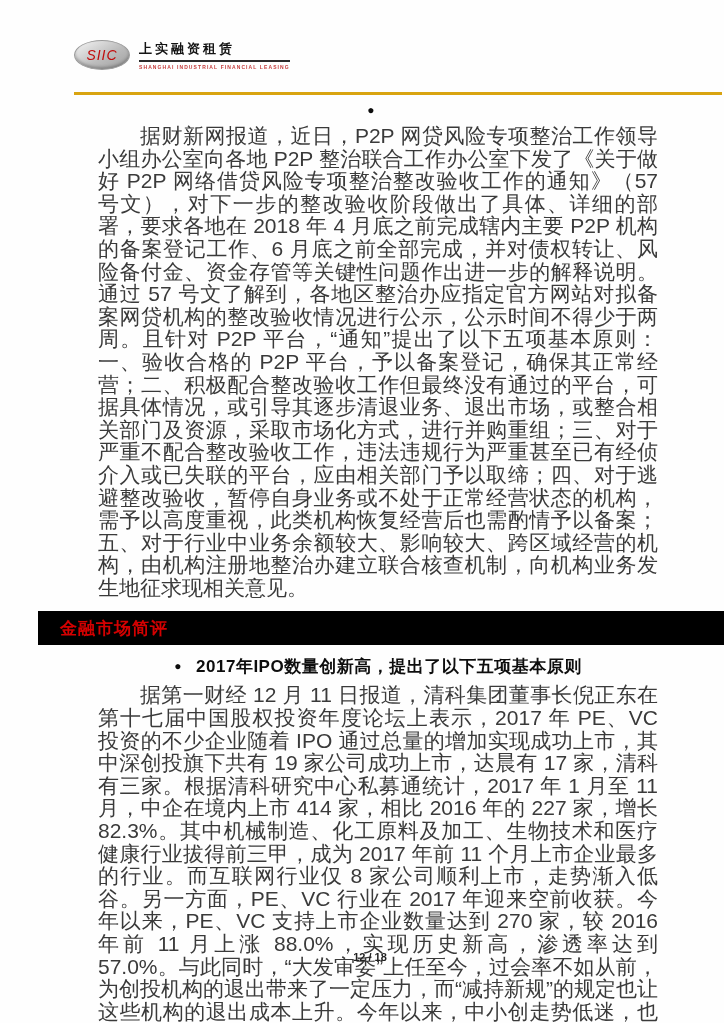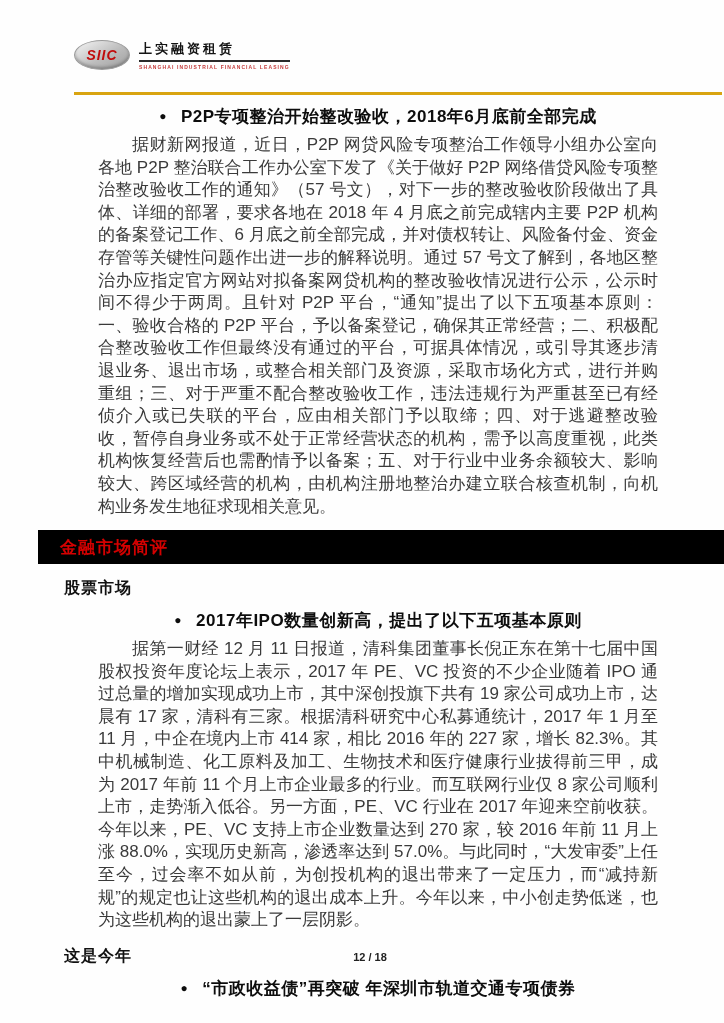--- a/index.html
+++ b/index.html
@@ -18,21 +18,21 @@
   .logo-row { display:flex; align-items:flex-start; height:46px; }
   .logo-oval {
     width:56px; height:30px; border-radius:50%;
     background:linear-gradient(150deg,#ececec 10%,#bdbdbd 55%,#9e9e9e 100%);
     border:1px solid #9a9a9a;
     box-shadow:inset 0 -2px 3px rgba(0,0,0,.25);
     display:flex; align-items:center; justify-content:center;
     flex:0 0 auto;
   }
   .logo-oval .siic {
-    font-style:italic; font-weight:bold; font-size:14px;
+    font-style:italic; font-weight:normal; font-size:14px;
     color:#c00c0c; letter-spacing:1px;
   }
   .logo-text { margin-left:9px; display:flex; flex-direction:column; }
   .logo-name {
     font-size:13px; font-weight:bold; color:#141414; letter-spacing:3px;
     border-bottom:2px solid #2a2a2a; padding-bottom:2px;
   }
   .logo-sub {
     margin-top:2px; font-size:5px; letter-spacing:1.1px;
     color:#c43b3b; font-weight:bold;
@@ -44,21 +44,21 @@
 
   .bullet-head {
     display:flex; justify-content:center; align-items:baseline;
     margin-top:10px; font-size:17px; font-weight:bold; color:#0d0d0d;
     letter-spacing:0.5px;
   }
   .bullet-head .dot { font-size:12px; margin-right:14px; position:relative; top:-2px; }
 
   .body-para {
     margin-top:6px;
-    font-size:17px; line-height:22.6px;
+    font-size:21px; line-height:22.6px;
     text-align:justify; text-indent:2em;
     color:#3a3a3a;
   }
 
   
   .banner {
     margin:12px 0 0 38px; width:705px; height:34px;
     background:#000000;
     display:flex; align-items:center;
     padding-left:22px;
@@ -90,30 +90,28 @@
         <span class="logo-name">上实融资租赁</span>
         <span class="logo-sub">SHANGHAI INDUSTRIAL FINANCIAL LEASING</span>
       </div>
     </div>
     <div class="gold-rule"></div>
   </div>
 
   <div class="content">
     <div class="bullet-head">
       <span class="dot">●</span>
-      <span>P2P专项整治开始整改验收，2018年6月底前全部完成</span>
     </div>
     <p class="body-para">据财新网报道，近日，P2P 网贷风险专项整治工作领导小组办公室向各地 P2P 整治联合工作办公室下发了《关于做好 P2P 网络借贷风险专项整治整改验收工作的通知》（57 号文），对下一步的整改验收阶段做出了具体、详细的部署，要求各地在 2018 年 4 月底之前完成辖内主要 P2P 机构的备案登记工作、6 月底之前全部完成，并对债权转让、风险备付金、资金存管等关键性问题作出进一步的解释说明。通过 57 号文了解到，各地区整治办应指定官方网站对拟备案网贷机构的整改验收情况进行公示，公示时间不得少于两周。且针对 P2P 平台，“通知”提出了以下五项基本原则：一、验收合格的 P2P 平台，予以备案登记，确保其正常经营；二、积极配合整改验收工作但最终没有通过的平台，可据具体情况，或引导其逐步清退业务、退出市场，或整合相关部门及资源，采取市场化方式，进行并购重组；三、对于严重不配合整改验收工作，违法违规行为严重甚至已有经侦介入或已失联的平台，应由相关部门予以取缔；四、对于逃避整改验收，暂停自身业务或不处于正常经营状态的机构，需予以高度重视，此类机构恢复经营后也需酌情予以备案；五、对于行业中业务余额较大、影响较大、跨区域经营的机构，由机构注册地整治办建立联合核查机制，向机构业务发生地征求现相关意见。</p>
   </div>
 
   <div class="banner">
     <span>金融市场简评</span>
   </div>
 
-  <div class="market-head">股票市场</div>
   <div class="content">
     <div class="bullet-head">
       <span class="dot">●</span>
       <span>2017年IPO数量创新高，提出了以下五项基本原则</span>
     </div>
     <p class="body-para">据第一财经 12 月 11 日报道，清科集团董事长倪正东在第十七届中国股权投资年度论坛上表示，2017 年 PE、VC 投资的不少企业随着 IPO 通过总量的增加实现成功上市，其中深创投旗下共有 19 家公司成功上市，达晨有 17 家，清科有三家。根据清科研究中心私募通统计，2017 年 1 月至 11 月，中企在境内上市 414 家，相比 2016 年的 227 家，增长 82.3%。其中机械制造、化工原料及加工、生物技术和医疗健康行业拔得前三甲，成为 2017 年前 11 个月上市企业最多的行业。而互联网行业仅 8 家公司顺利上市，走势渐入低谷。另一方面，PE、VC 行业在 2017 年迎来空前收获。今年以来，PE、VC 支持上市企业数量达到 270 家，较 2016 年前 11 月上涨 88.0%，实现历史新高，渗透率达到 57.0%。与此同时，“大发审委”上任至今，过会率不如从前，为创投机构的退出带来了一定压力，而“减持新规”的规定也让这些机构的退出成本上升。今年以来，中小创走势低迷，也为这些机构的退出蒙上了一层阴影。</p>
   </div>
 
   <div class="market-head">这是今年</div>
   <div class="content">

